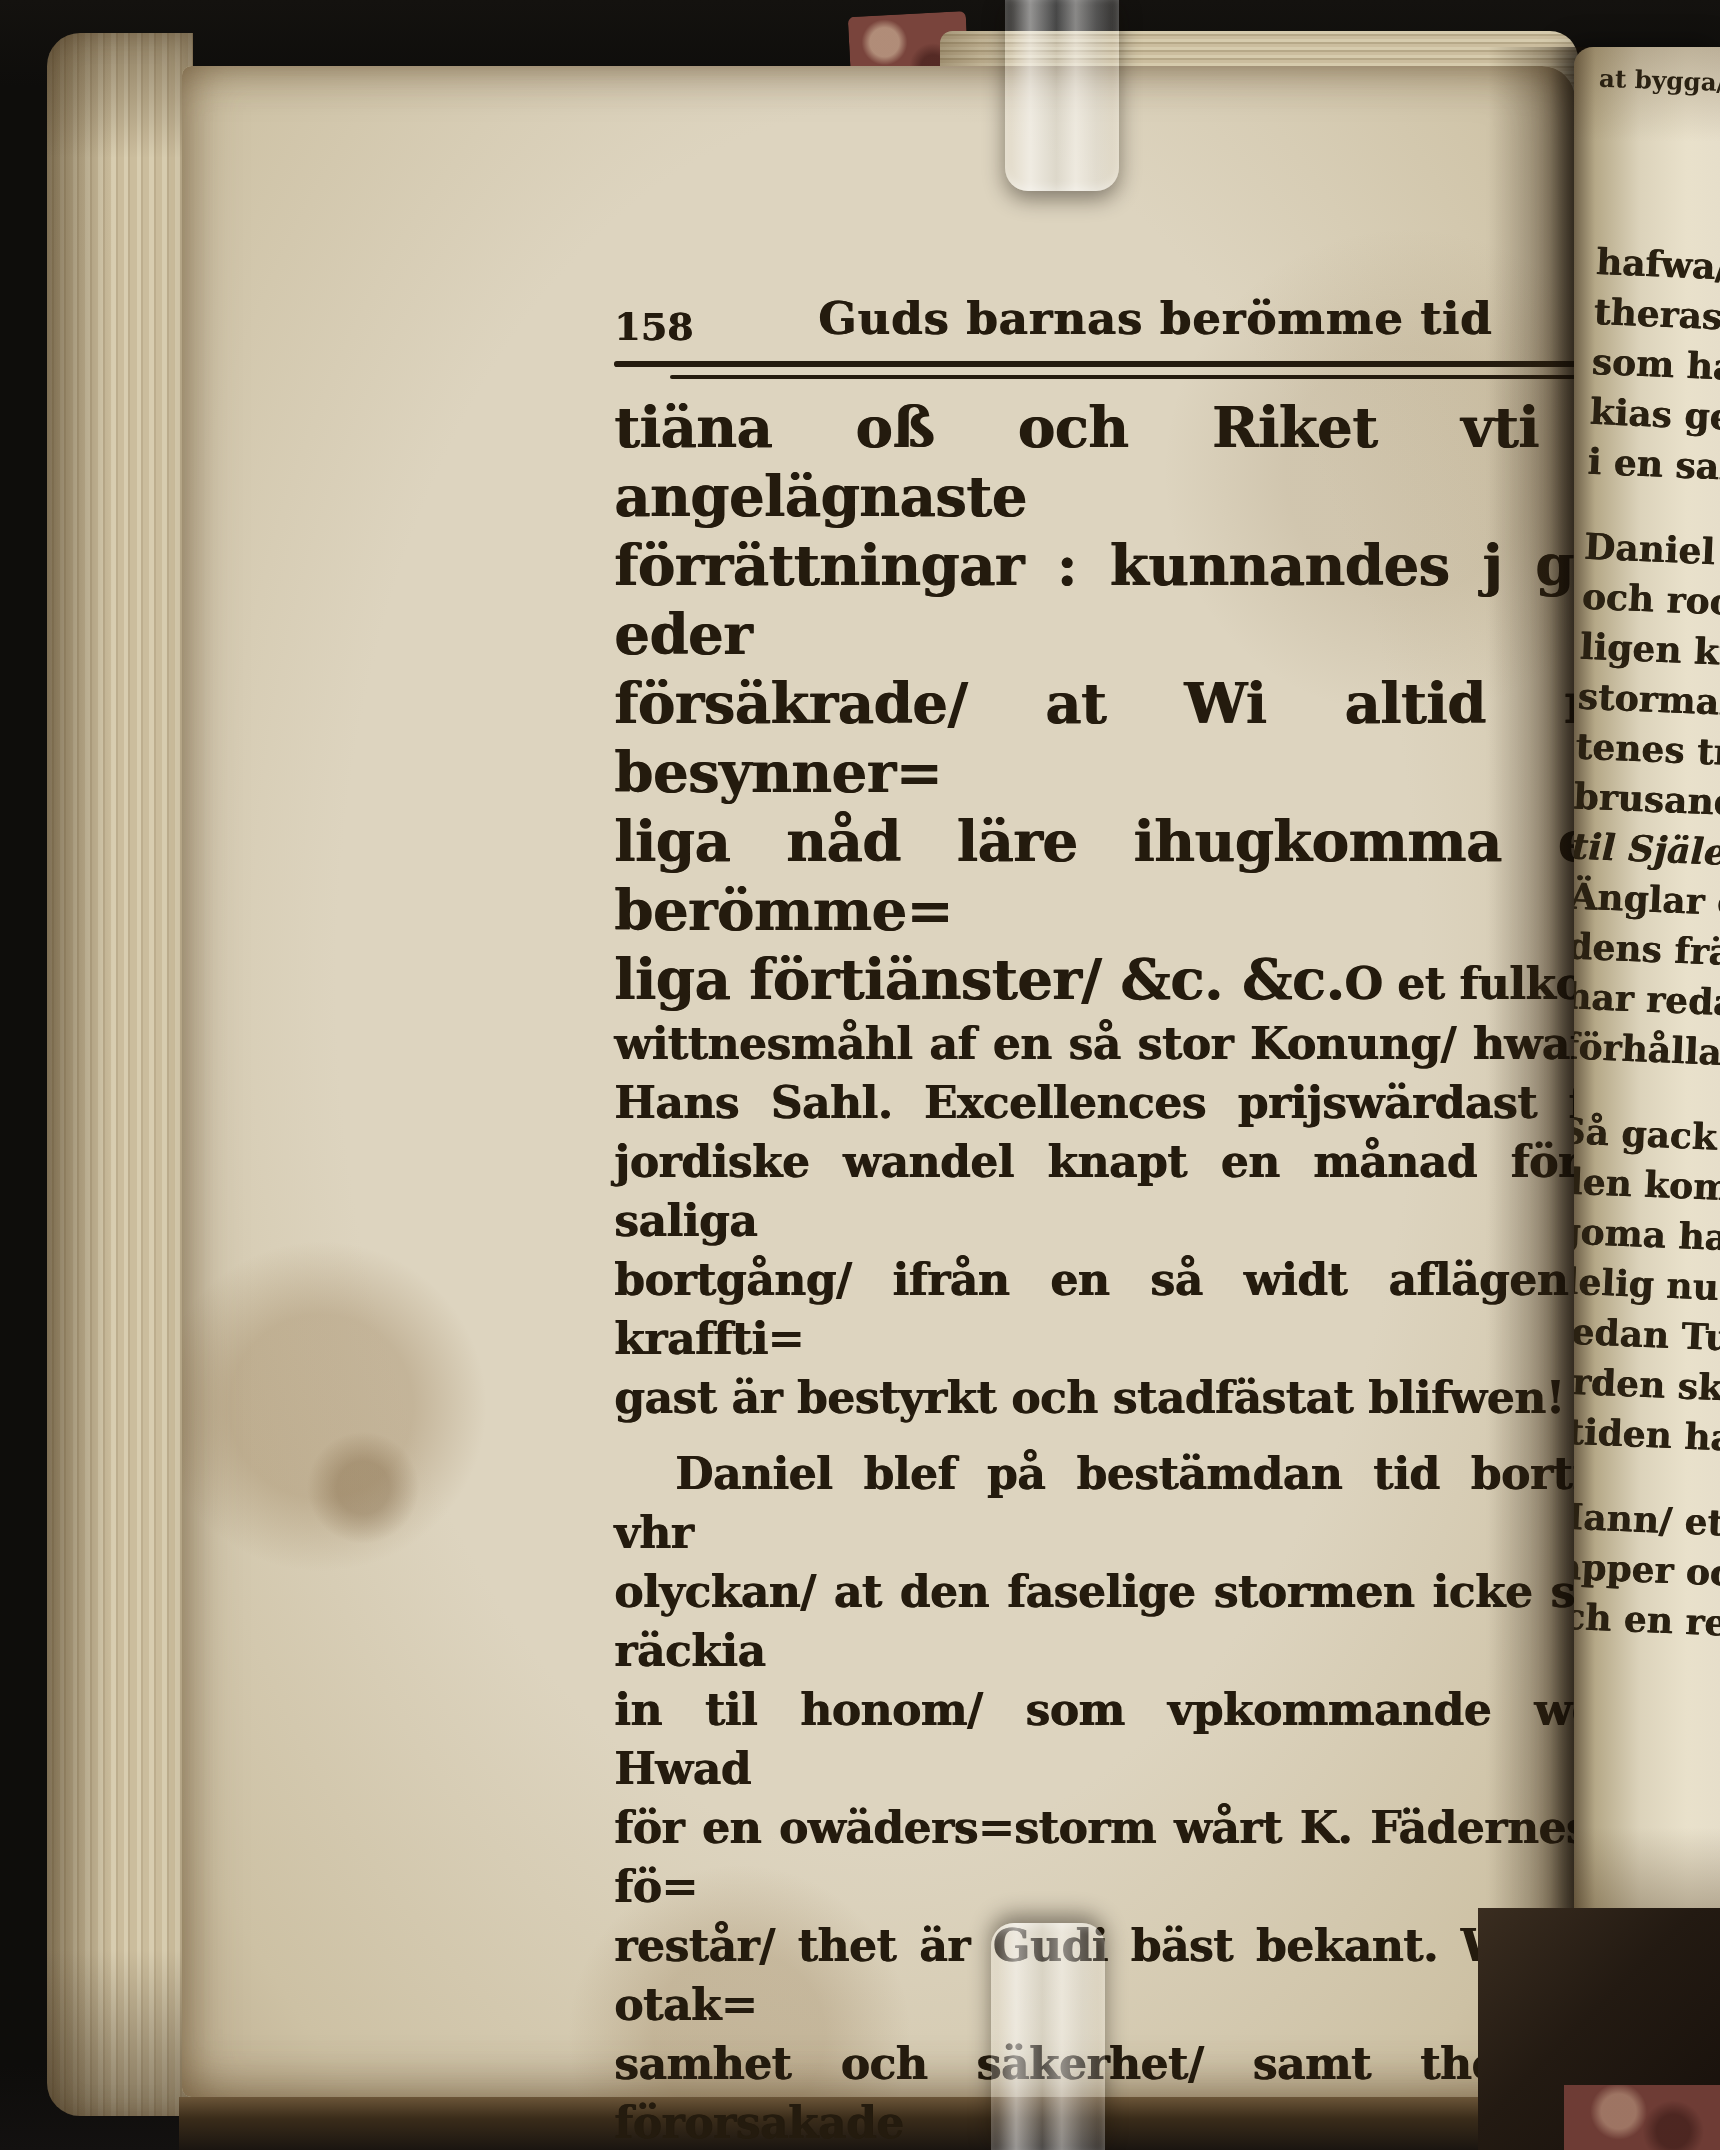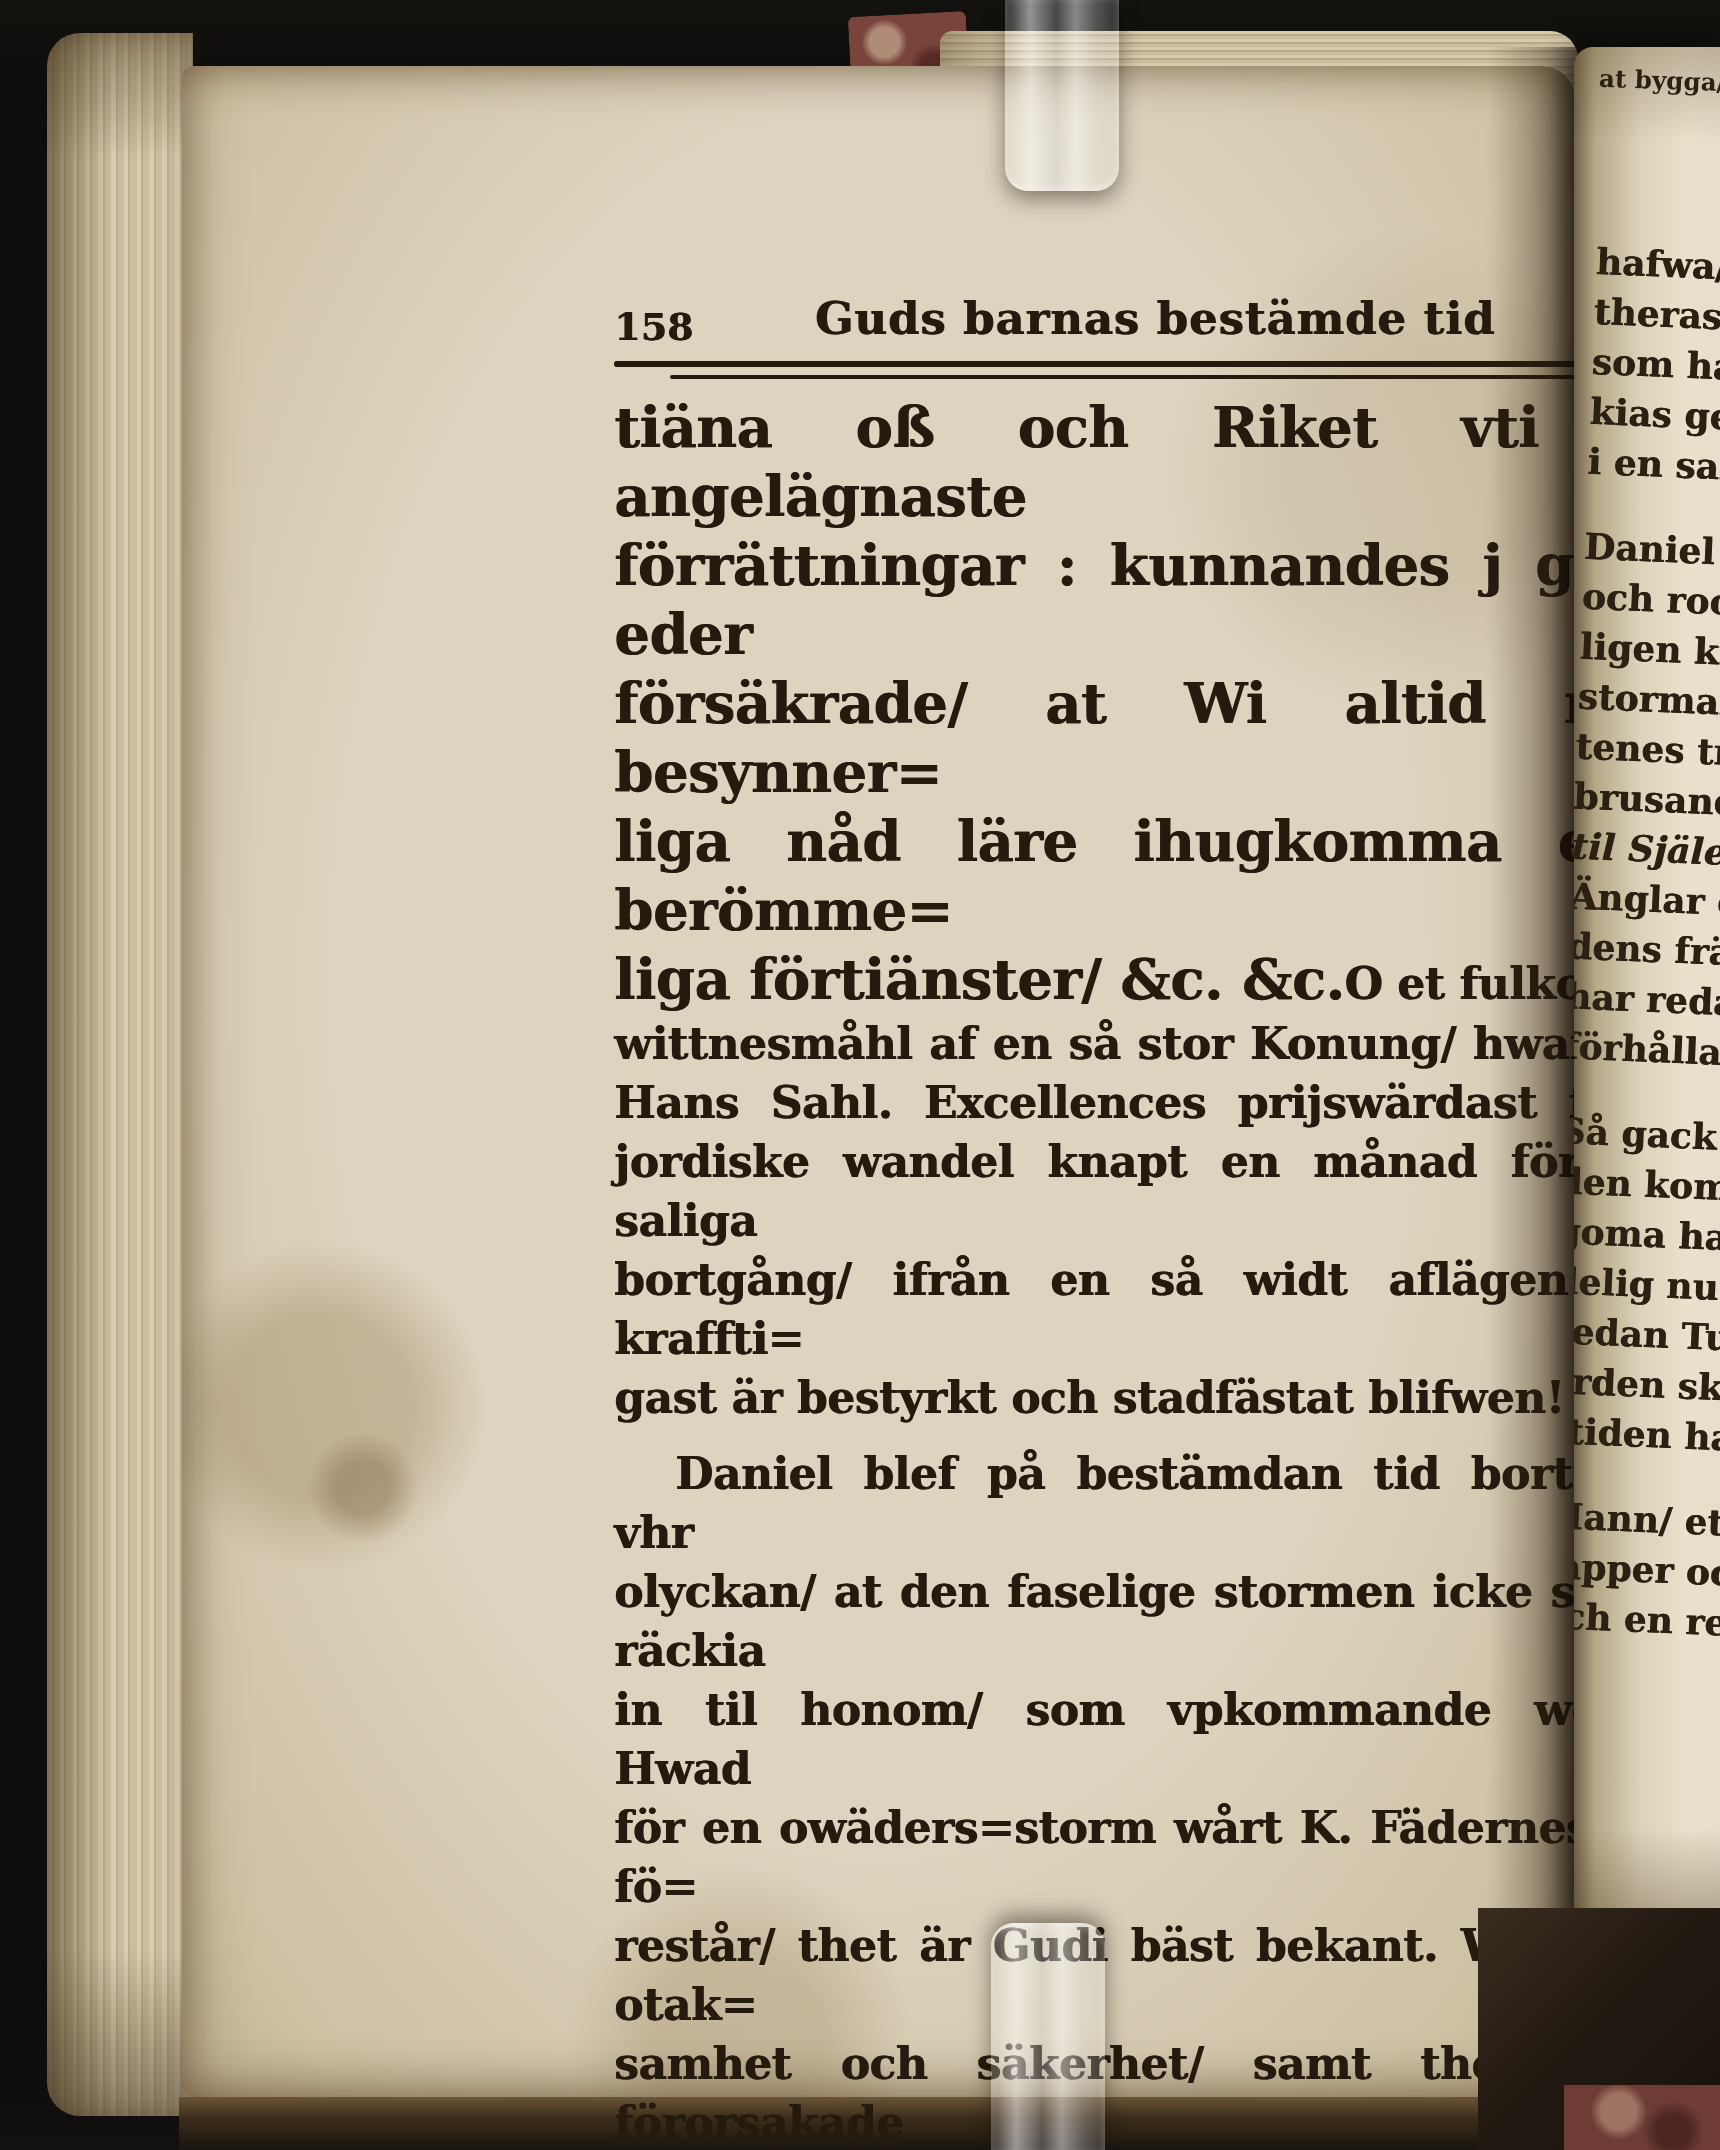--- a/index.html
+++ b/index.html
@@ -195,21 +195,21 @@
   <div class="page-stack-left"></div>
   <div class="marbled-endpaper"></div>
   <div class="top-edge"></div>
   <div class="bottom-book-edge"></div>
 
   <div class="main-page">
     <div class="print-area">
 
       <div class="header-row">
         <span class="page-num">158</span>
-        <div class="running-title">Guds barnas bestämde tid</div>
+        <div class="running-title">Guds barnas berömme tid</div>
       </div>
       <div class="rule-a"></div>
       <div class="rule-b"></div>
 
       <div class="body-block">
         <div class="bl xl just">tiäna oß och Riket vti de angelägnaste</div>
         <div class="bl xl just">förrättningar : kunnandes j giöra eder</div>
         <div class="bl xl just">försäkrade/ at Wi altid med besynner=</div>
         <div class="bl xl just">liga nåd läre ihugkomma edra berömme=</div>
 

